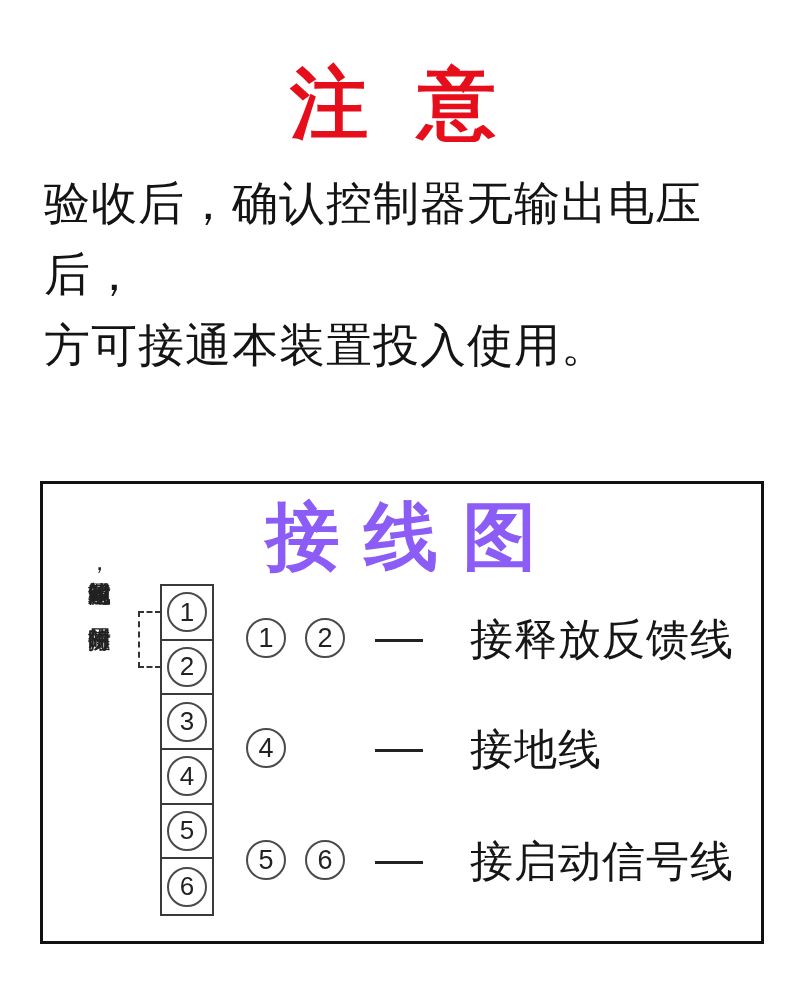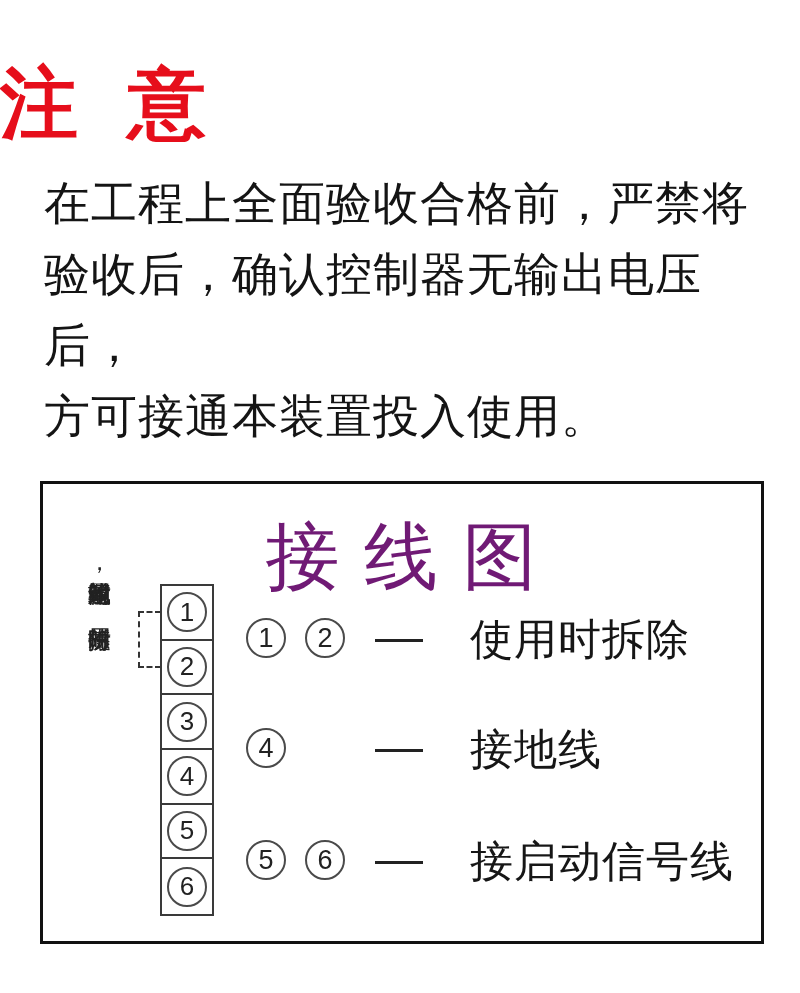--- a/index.html
+++ b/index.html
@@ -9,46 +9,46 @@
     width:800px; height:993px;
     background:#ffffff;
     font-family:"Liberation Sans","DejaVu Sans",sans-serif;
     color:#111;
     overflow:hidden;
   }
 
   
   .notice-title {
     position:absolute; top:52px; left:0; right:0;
-    text-align:left;
+    text-align:center;
     font-size:78px; font-weight:bold;
     letter-spacing:14px;
     color:#e60e1b;
     white-space:pre;
   }
   .notice-body {
     position:absolute; top:168px; left:44px; width:725px;
     font-size:46px; line-height:71px; font-weight:500;
     color:#141414;
     letter-spacing:1px;
   }
 
   
   .diagram-box {
     position:absolute; left:40px; top:481px;
     width:724px; height:463px;
     border:3px solid #111;
     background:#fff;
   }
   .diagram-title {
-    position:absolute; top:24px; left:0; right:0;
+    position:absolute; top:4px; left:0; right:0;
     text-align:center;
-    font-size:74px; font-weight:400;
+    font-size:74px; font-weight:700;
     letter-spacing:2px;
-    color:#701a75;
+    color:#8b5cf6;
     white-space:pre;
   }
   .side-note {
     position:absolute; left:42px; top:80px; height:356px;
     writing-mode:vertical-rl; text-orientation:upright;
     font-size:23px; color:#222; letter-spacing:0;
     white-space:pre;
   }
 
   
@@ -111,21 +111,20 @@
   }
 </style>
 </head>
 <body>
 
 <div class="page">
 
   <div class="notice-title">注 意</div>
 
   <div class="notice-body">
-    <div>在工程上全面验收合格前，严禁将</div>
     <div>验收后，确认控制器无输出电压后，</div>
     <div>方可接通本装置投入使用。</div>
   </div>
 
   <div class="diagram-box">
 
     <div class="diagram-title">接 线 图</div>
 
     <div class="side-note">闲置或运输时短线，　使用时拆除</div>
 
@@ -149,21 +148,21 @@
       </div>
       <div class="terminal-cell">
         <div class="t-circle">6</div>
       </div>
     </div>
 
     <div class="legend-row row-1">
       <div class="l-circle slot-a">1</div>
       <div class="l-circle slot-b">2</div>
       <div class="legend-dash"></div>
-      <div class="legend-label">使用时拆除</div>
+      <div class="legend-label">接释放反馈线</div>
     </div>
 
     <div class="legend-row row-2">
       <div class="l-circle slot-a">4</div>
       <div class="legend-dash"></div>
       <div class="legend-label">接地线</div>
     </div>
 
     <div class="legend-row row-3">
       <div class="l-circle slot-a">5</div>

